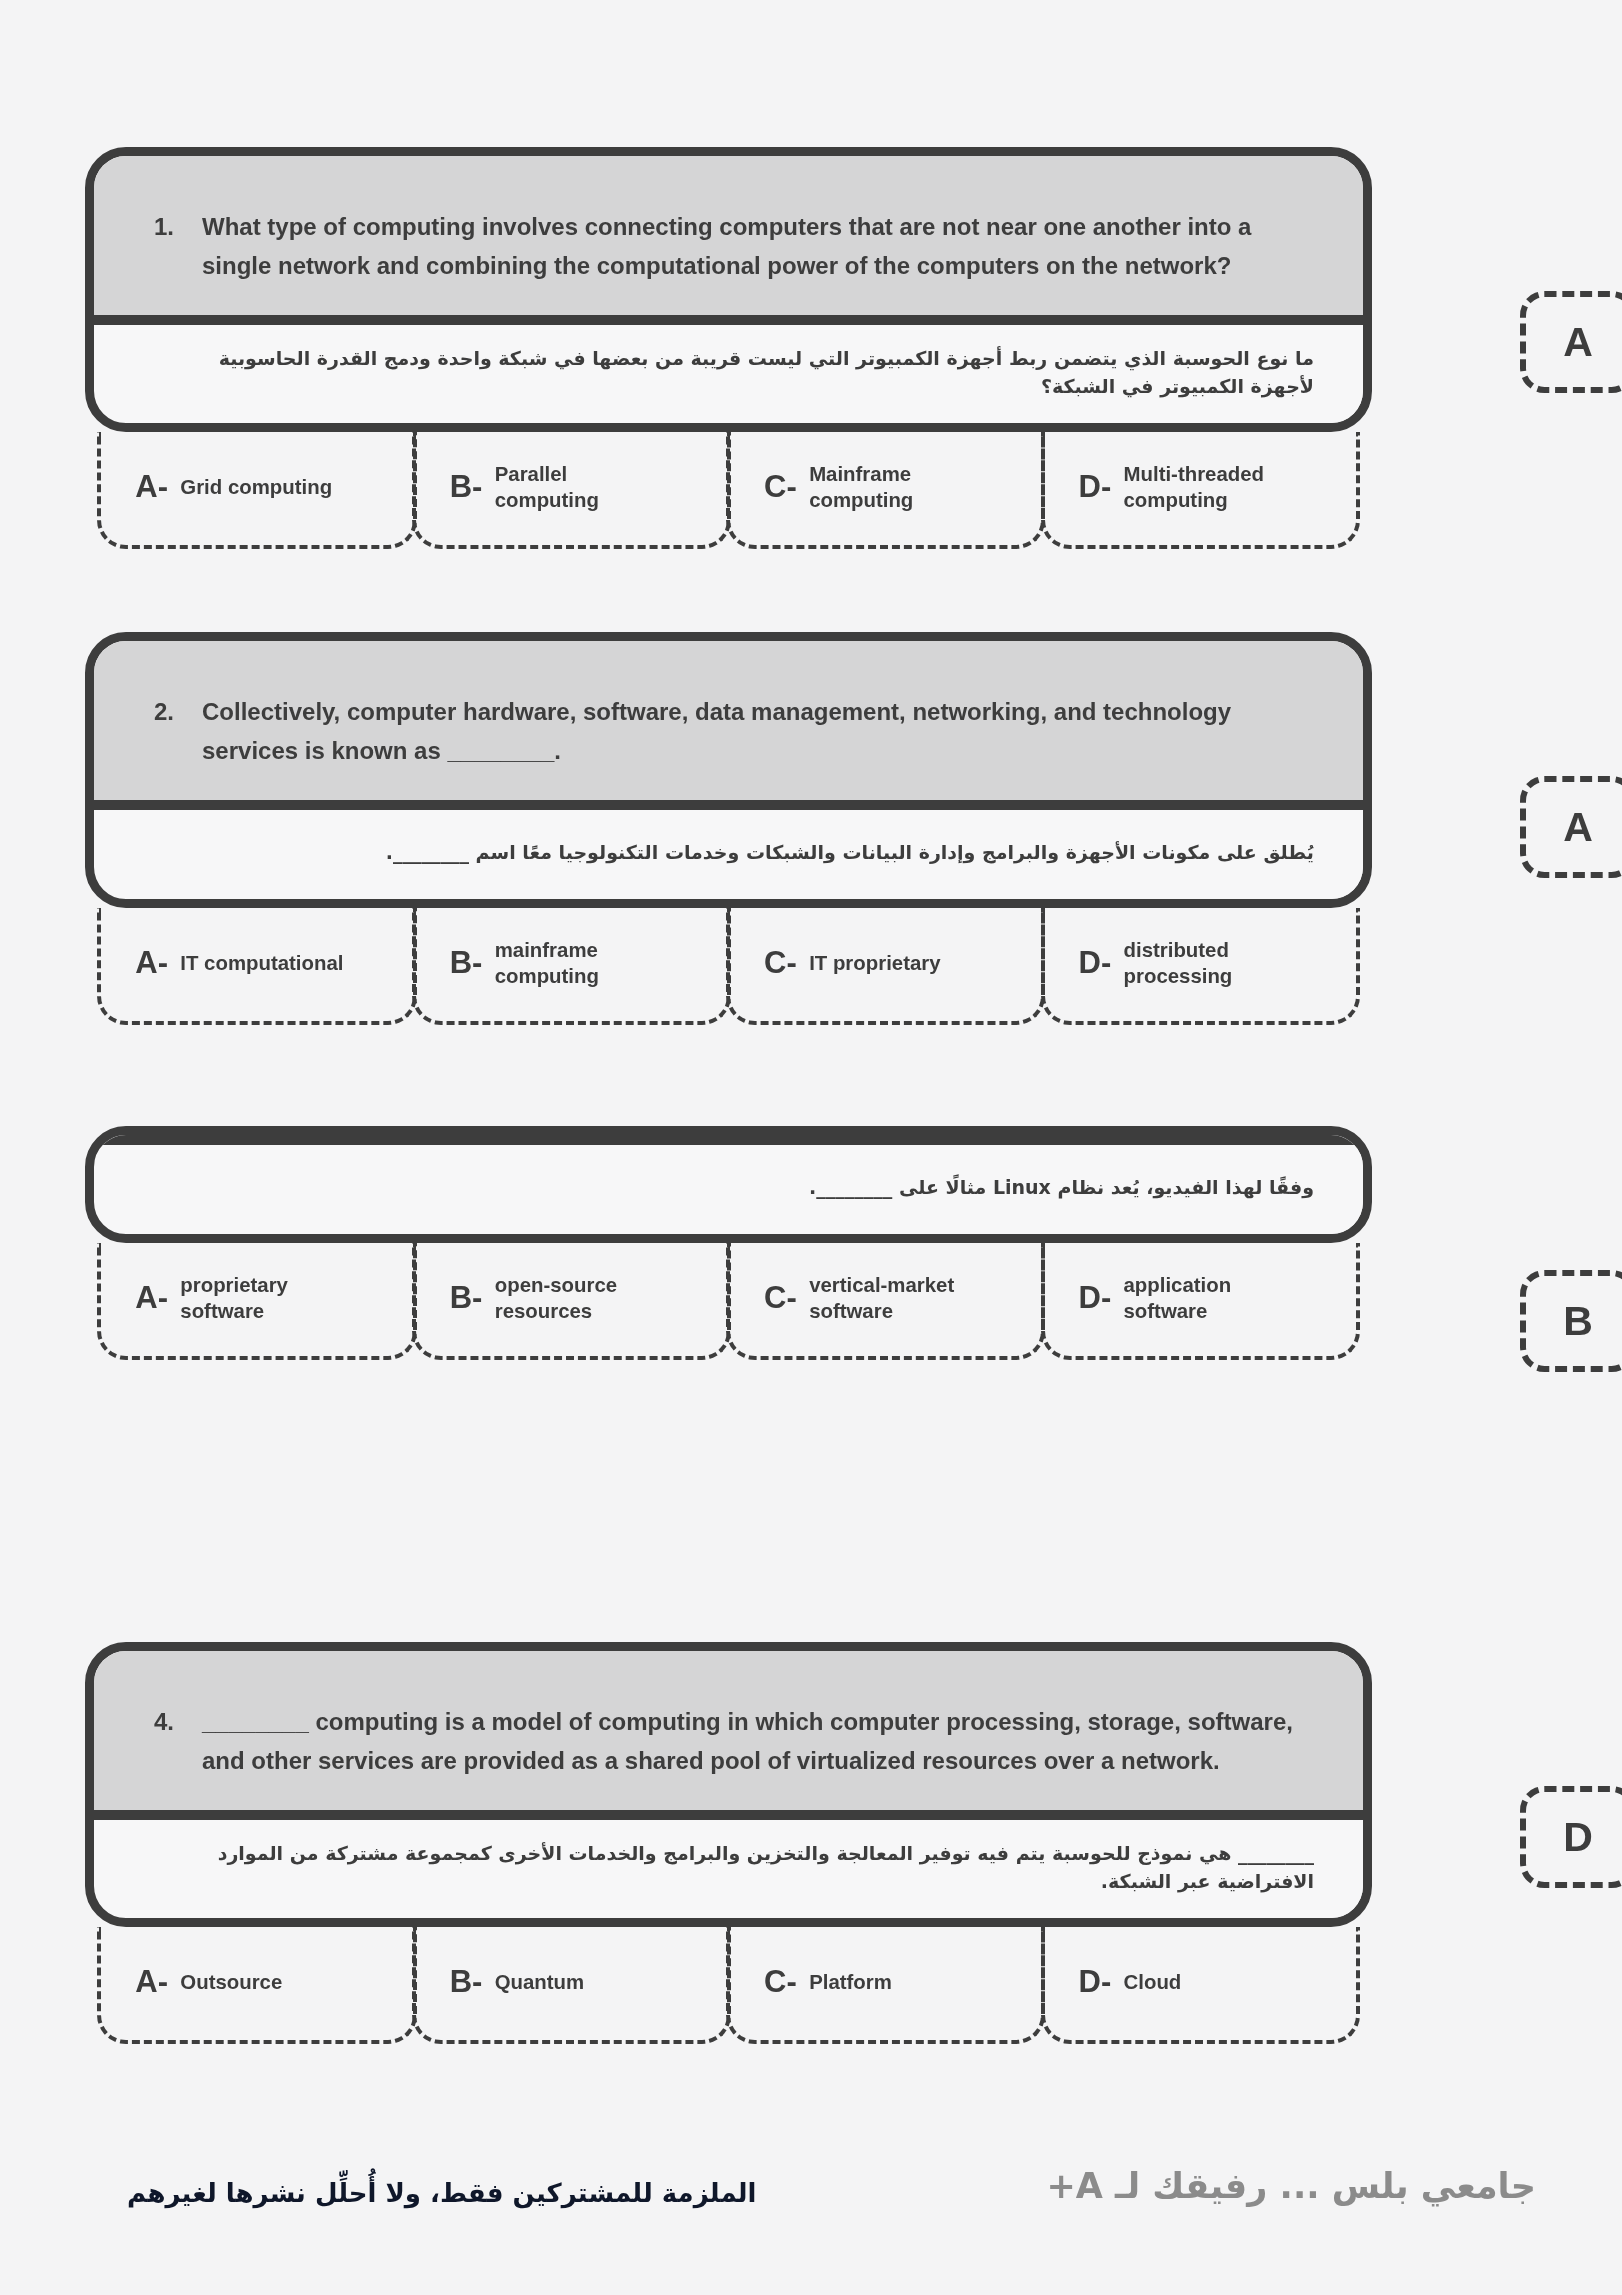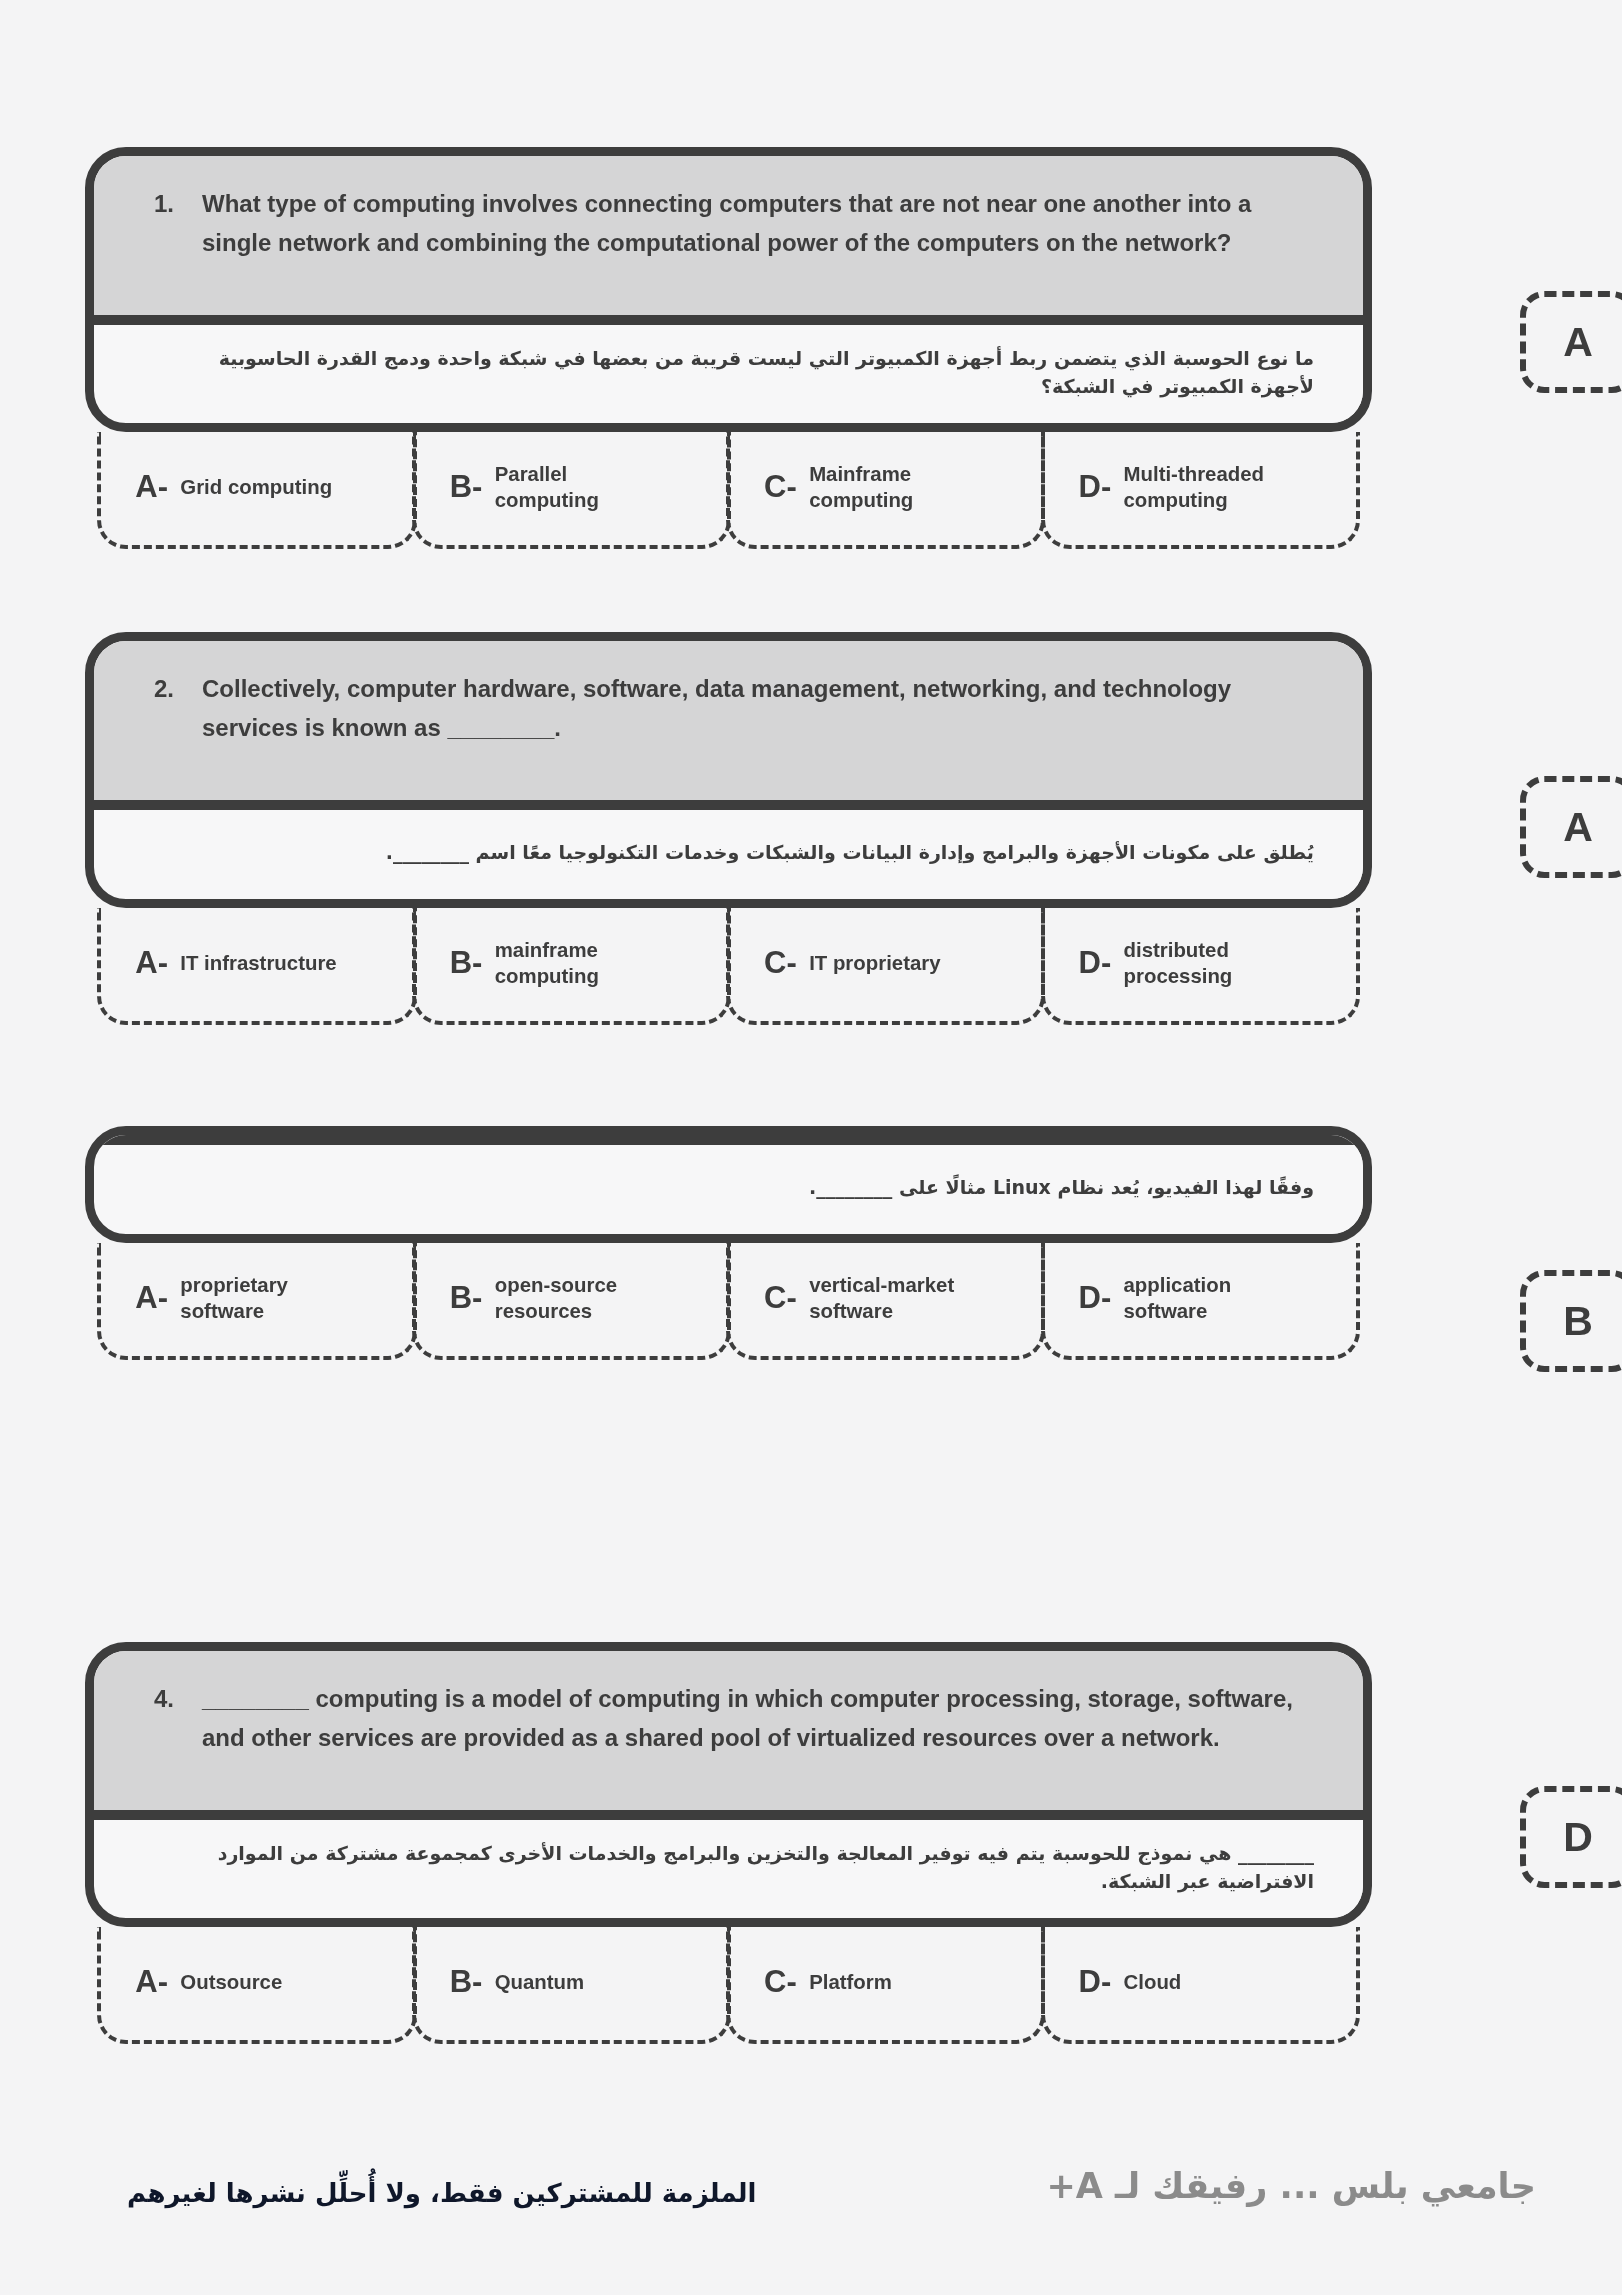--- a/index.html
+++ b/index.html
@@ -8,21 +8,21 @@
     background:#f4f4f5; color:#3d3d3d;
     font-family:"Liberation Sans","DejaVu Sans",sans-serif;
   }
   .qblock { position:absolute; left:85px; width:1287px; }
   .card {
     border:9.5px solid #3d3d3d; border-radius:41px; overflow:hidden;
     background:#f7f7f8;
   }
   .q-en {
     background:#d5d5d6; min-height:159px; box-sizing:border-box;
-    padding:29px 65px 29px 60px; display:flex; align-items:flex-start;
+    padding:29px 65px 29px 60px; display:flex; align-items:flex-end;
   }
   .q-text {
     font-size:24px; font-weight:700; line-height:1.62; color:#3d3d3d;
     padding-left:48px; text-indent:-48px;
   }
   .q-num { display:inline-block; width:48px; text-indent:0; }
   .divider { height:9.5px; background:#3d3d3d; }
   .q-ar {
     background:#f7f7f8; min-height:89px; box-sizing:border-box;
     padding:19px 49px 22px 49px; direction:rtl; text-align:right;
@@ -99,21 +99,21 @@
     <div class="card">
       <div class="q-en">
         <div class="q-text"><span class="q-num">2.</span><span>Collectively, computer hardware, software, data management, networking, and technology services is known as ________.</span></div>
       </div>
       <div class="divider"></div>
       <div class="q-ar">يُطلق على مكونات الأجهزة والبرامج وإدارة البيانات والشبكات وخدمات التكنولوجيا معًا اسم ________.</div>
     </div>
     <div class="opts">
       <div class="opt">
         <span class="opt-letter">A-</span>
-        <span class="opt-label">IT infrastructure</span>
+        <span class="opt-label">IT computational</span>
       </div>
       <div class="opt">
         <span class="opt-letter">B-</span>
         <span class="opt-label">mainframe
 computing</span>
       </div>
       <div class="opt">
         <span class="opt-letter">C-</span>
         <span class="opt-label">IT proprietary</span>
       </div>

